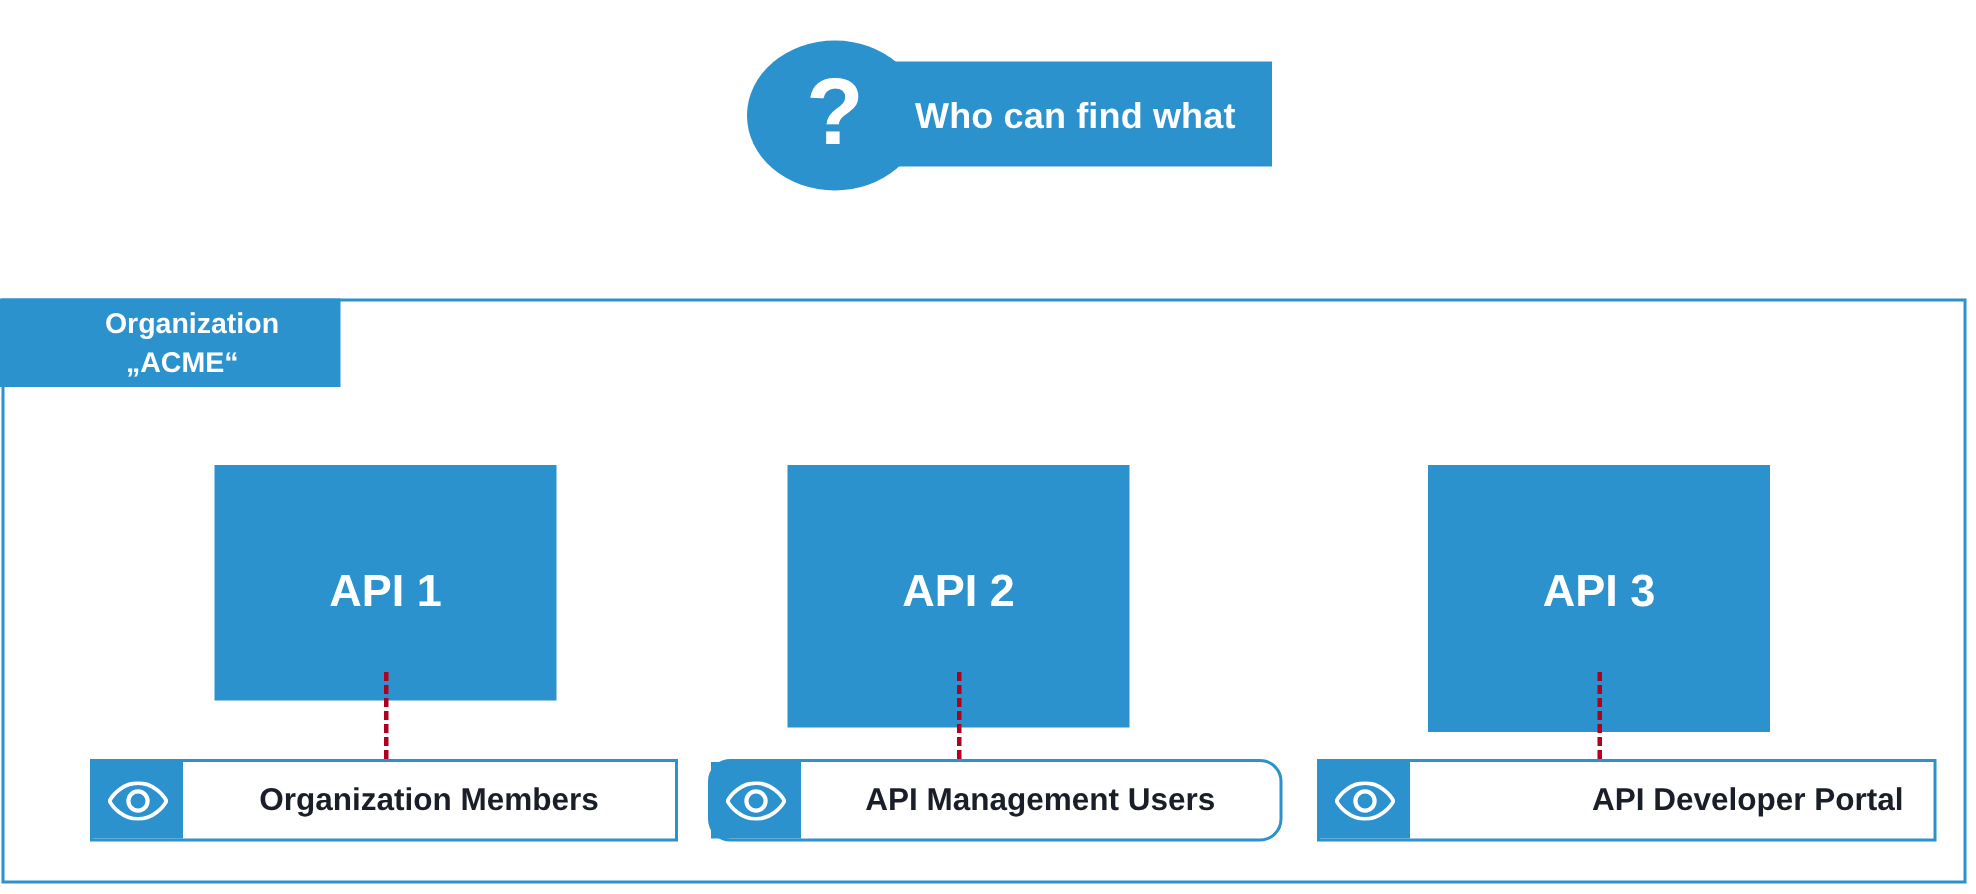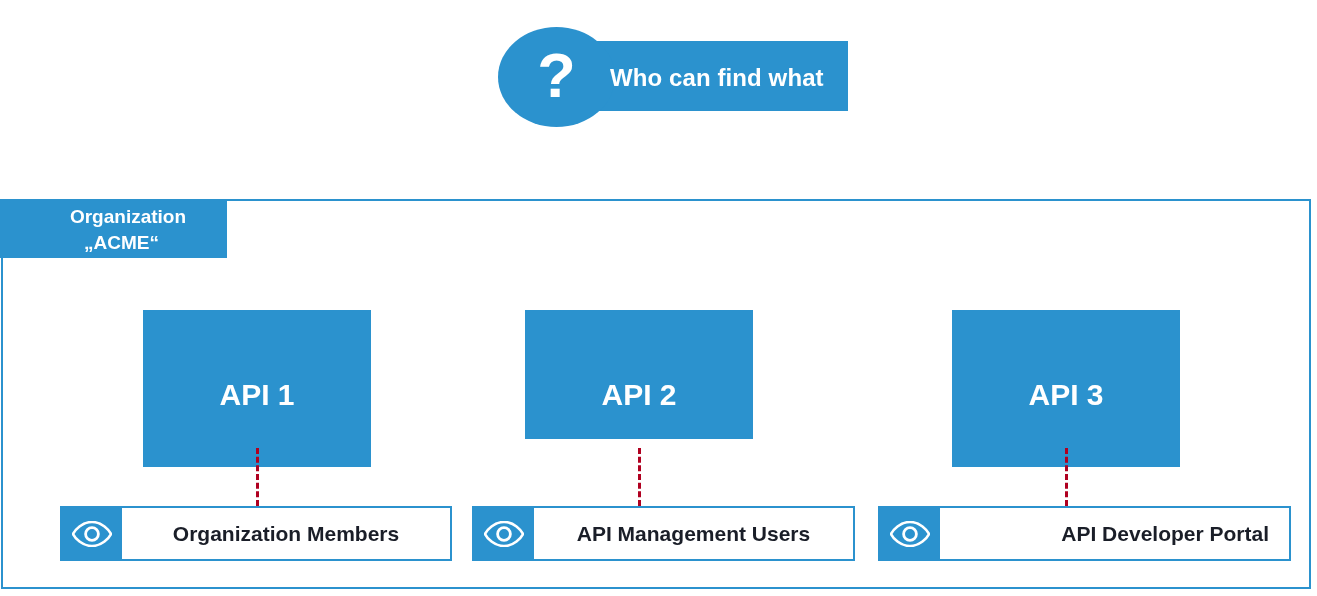--- a/index.html
+++ b/index.html
@@ -179,42 +179,42 @@
 
   <div class="org-box"></div>
   <div class="org-tab">
     <span class="l1">Organization</span>
     <span class="l2">„ACME“</span>
   </div>
 
   <div class="api-box" style="left:143px; top:288px; width:228px; height:157px;">
     <span>API 1</span>
   </div>
-  <div class="api-box" style="left:525px; top:288px; width:228px; height:129px;">
+  <div class="api-box" style="left:525px; top:288px; width:228px; height:175px;">
     <span>API 2</span>
   </div>
-  <div class="api-box" style="left:952px; top:288px; width:228px; height:157px;">
+  <div class="api-box" style="left:952px; top:288px; width:228px; height:178px;">
     <span>API 3</span>
   </div>
 
   <div class="connector" style="left:256px; top:448px; height:58px;"></div>
   <div class="connector" style="left:638px; top:448px; height:58px;"></div>
   <div class="connector" style="left:1065px; top:448px; height:58px;"></div>
 
   <div class="aud-bar" style="left:60px; top:506px; width:392px;">
     <div class="aud-icon">
       <svg width="40" height="26" viewBox="0 0 40 26" aria-hidden="true">
         <path d="M20 1 C30 1 37 9 39 13 C37 17 30 25 20 25 C10 25 3 17 1 13 C3 9 10 1 20 1 Z" fill="none" stroke="#ffffff" stroke-width="2.6"></path>
         <circle cx="20" cy="13" r="6.4" fill="none" stroke="#ffffff" stroke-width="2.8"></circle>
       </svg>
     </div>
     <div class="aud-label">Organization Members</div>
   </div>
 
-  <div class="aud-bar" style="left:472px; top:506px; width:383px;">
+  <div class="aud-bar" style="left:472px; top:506px; width:383px;border-radius:15px;">
     <div class="aud-icon">
       <svg width="40" height="26" viewBox="0 0 40 26" aria-hidden="true">
         <path d="M20 1 C30 1 37 9 39 13 C37 17 30 25 20 25 C10 25 3 17 1 13 C3 9 10 1 20 1 Z" fill="none" stroke="#ffffff" stroke-width="2.6"></path>
         <circle cx="20" cy="13" r="6.4" fill="none" stroke="#ffffff" stroke-width="2.8"></circle>
       </svg>
     </div>
     <div class="aud-label">API Management Users</div>
   </div>
 
   <div class="aud-bar shift-right" style="left:878px; top:506px; width:413px;">

